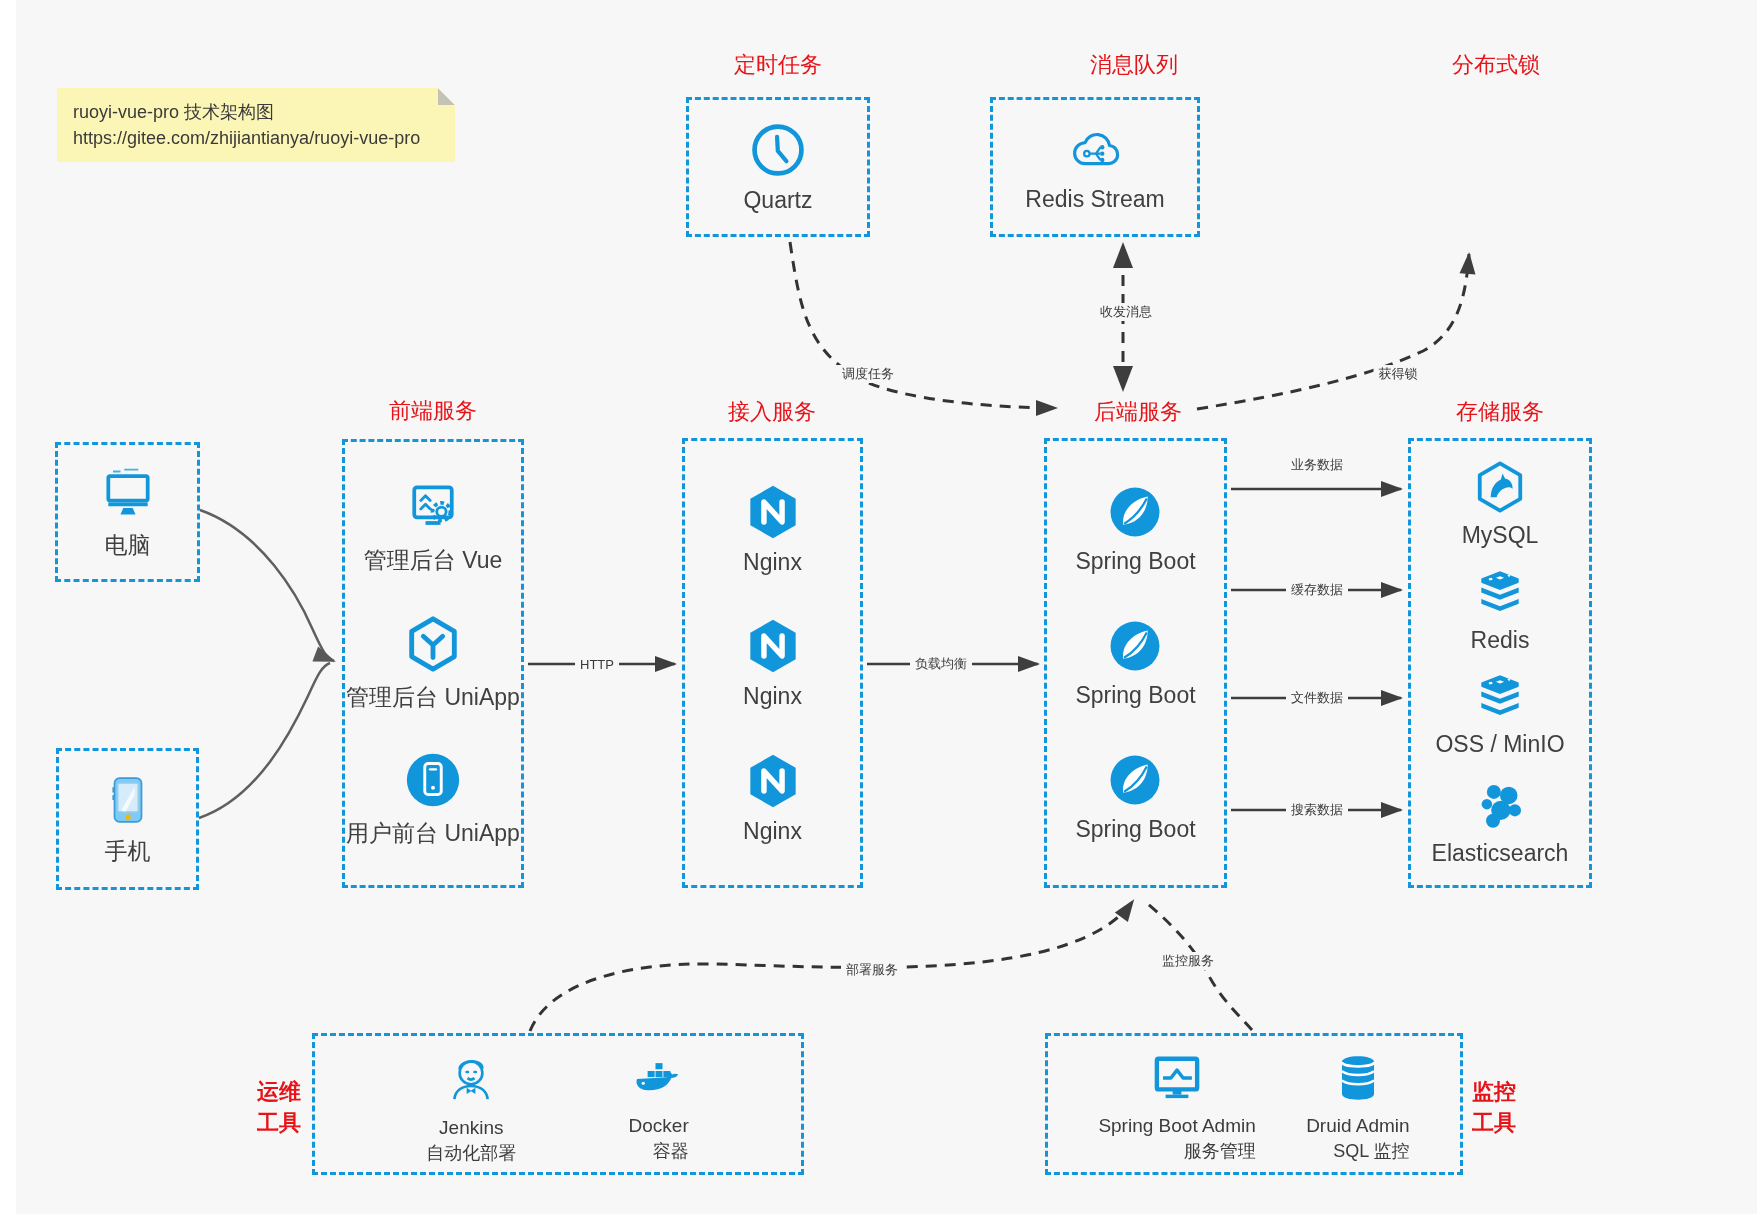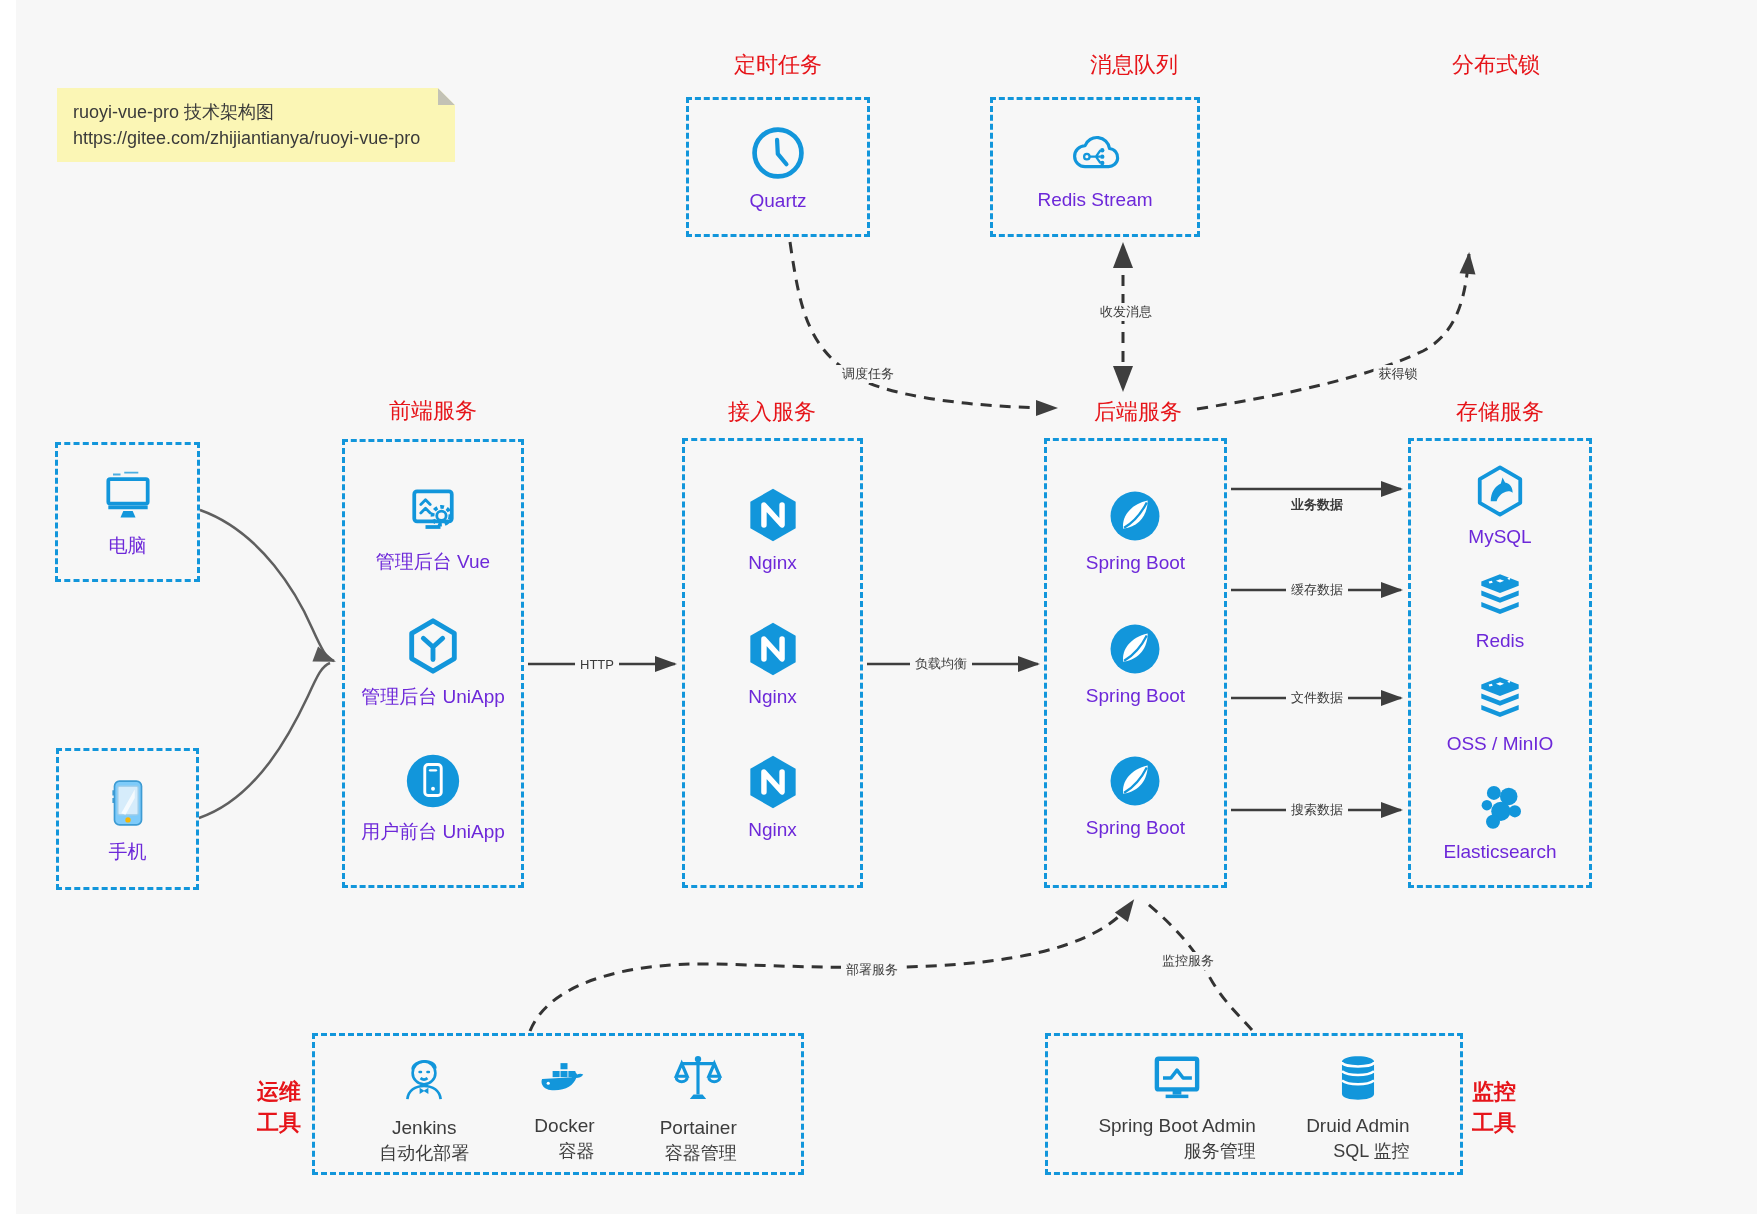--- a/index.html
+++ b/index.html
@@ -16,21 +16,21 @@
   .gtitle{position:absolute;transform:translateX(-50%);font-size:22px;font-weight:400;color:#e61419;
         white-space:nowrap;z-index:3;}
   .side-title{position:absolute;width:76px;text-align:center;font-size:22px;font-weight:700;color:#e61419;
         line-height:31px;z-index:3;}
   .side-title span{display:block;}
   .dbox{position:absolute;box-sizing:border-box;border:3px dashed #1296db;background:transparent;
         display:flex;z-index:2;}
   .col{flex-direction:column;justify-content:space-evenly;align-items:center;}
   .row{flex-direction:row;justify-content:space-evenly;align-items:flex-start;padding-top:14px;}
   .node{display:flex;flex-direction:column;align-items:center;gap:7px;}
-  .nlabel{font-size:19px;color:#6d28d9;white-space:nowrap;}
+  .nlabel{font-size:23px;color:#404040;white-space:nowrap;}
   .nname{font-size:19px;color:#3c3c3c;white-space:nowrap;text-align:center;line-height:26px;}
   .ndesc{font-size:18px;color:#3c3c3c;white-space:nowrap;text-align:right;line-height:25px;}
   .edge-label{position:absolute;transform:translate(-50%,-50%);background:#f7f7f7;padding:0 5px;
         font-size:13px;color:#3a3a3a;white-space:nowrap;z-index:4;}
 </style>
 </head>
 <body>
 
 <div class="canvas">
   <div class="left-strip"></div>
@@ -297,37 +297,20 @@
           <rect x="28" y="15" width="8" height="7"></rect>
           <path d="M7 33 c-2 4 0 13 14 13 c14 0 22 -6 25 -14 c3 0 6 -1 8 -4 c-2 -1 -5 -1 -7 0 c-1 -2 -3 -4 -6 -4 c-1 2 -1 5 0 7 z"></path>
           <circle cx="14" cy="38" r="1.8" fill="#fff"></circle>
         </g>
       </svg>
       <div>
         <div class="nname">Docker</div>
         <div class="ndesc">容器</div>
       </div>
     </div>
-    <div class="node">
-      <svg viewBox="0 0 64 64" width="58" height="58">
-        <g stroke="#1296db" stroke-width="3.5" fill="none">
-          <path d="M32 10 V49"></path>
-          <path d="M14 15 H50"></path>
-          <path d="M14 15 L8 29 h12 z"></path>
-          <path d="M50 15 L44 29 h12 z"></path>
-          <path d="M8 30 a6 5 0 0 0 12 0 M44 30 a6 5 0 0 0 12 0"></path>
-        </g>
-        <circle cx="32" cy="10" r="3.5" fill="#1296db"></circle>
-        <path d="M23 54 h18 l-4 -5 h-10 z" fill="#1296db"></path>
-      </svg>
-      <div>
-        <div class="nname">Portainer</div>
-        <div class="ndesc">容器管理</div>
-      </div>
-    </div>
   </div>
 
   <div class="dbox row" style="left:1045px;top:1033px;width:418px;height:142px;">
     <div class="node">
       <svg viewBox="0 0 64 64" width="60" height="56">
         <rect x="9" y="10" width="46" height="35" rx="2" fill="none" stroke="#1296db" stroke-width="5"></rect>
         <path d="M16 32 h9 l7 -9 7 9 h10" fill="none" stroke="#1296db" stroke-width="4" stroke-linejoin="round"></path>
         <path d="M27 45 v6 h10 v-6 z" fill="#1296db"></path>
         <path d="M19 53 h26" stroke="#1296db" stroke-width="4"></path>
       </svg>
@@ -346,19 +329,19 @@
         <div class="ndesc">SQL 监控</div>
       </div>
     </div>
   </div>
 
   <div class="edge-label" style="left:868px;top:374px;">调度任务</div>
   <div class="edge-label" style="left:1126px;top:312px;">收发消息</div>
   <div class="edge-label" style="left:1398px;top:374px;">获得锁</div>
   <div class="edge-label" style="left:597px;top:664px;">HTTP</div>
   <div class="edge-label" style="left:941px;top:664px;">负载均衡</div>
-  <div class="edge-label" style="left:1317px;top:505px;font-weight:bold;">业务数据</div>
+  <div class="edge-label" style="left:1317px;top:465px;">业务数据</div>
   <div class="edge-label" style="left:1317px;top:590px;">缓存数据</div>
   <div class="edge-label" style="left:1317px;top:698px;">文件数据</div>
   <div class="edge-label" style="left:1317px;top:810px;">搜索数据</div>
   <div class="edge-label" style="left:872px;top:970px;">部署服务</div>
   <div class="edge-label" style="left:1188px;top:961px;">监控服务</div>
 </div>
 
 </body></html>

